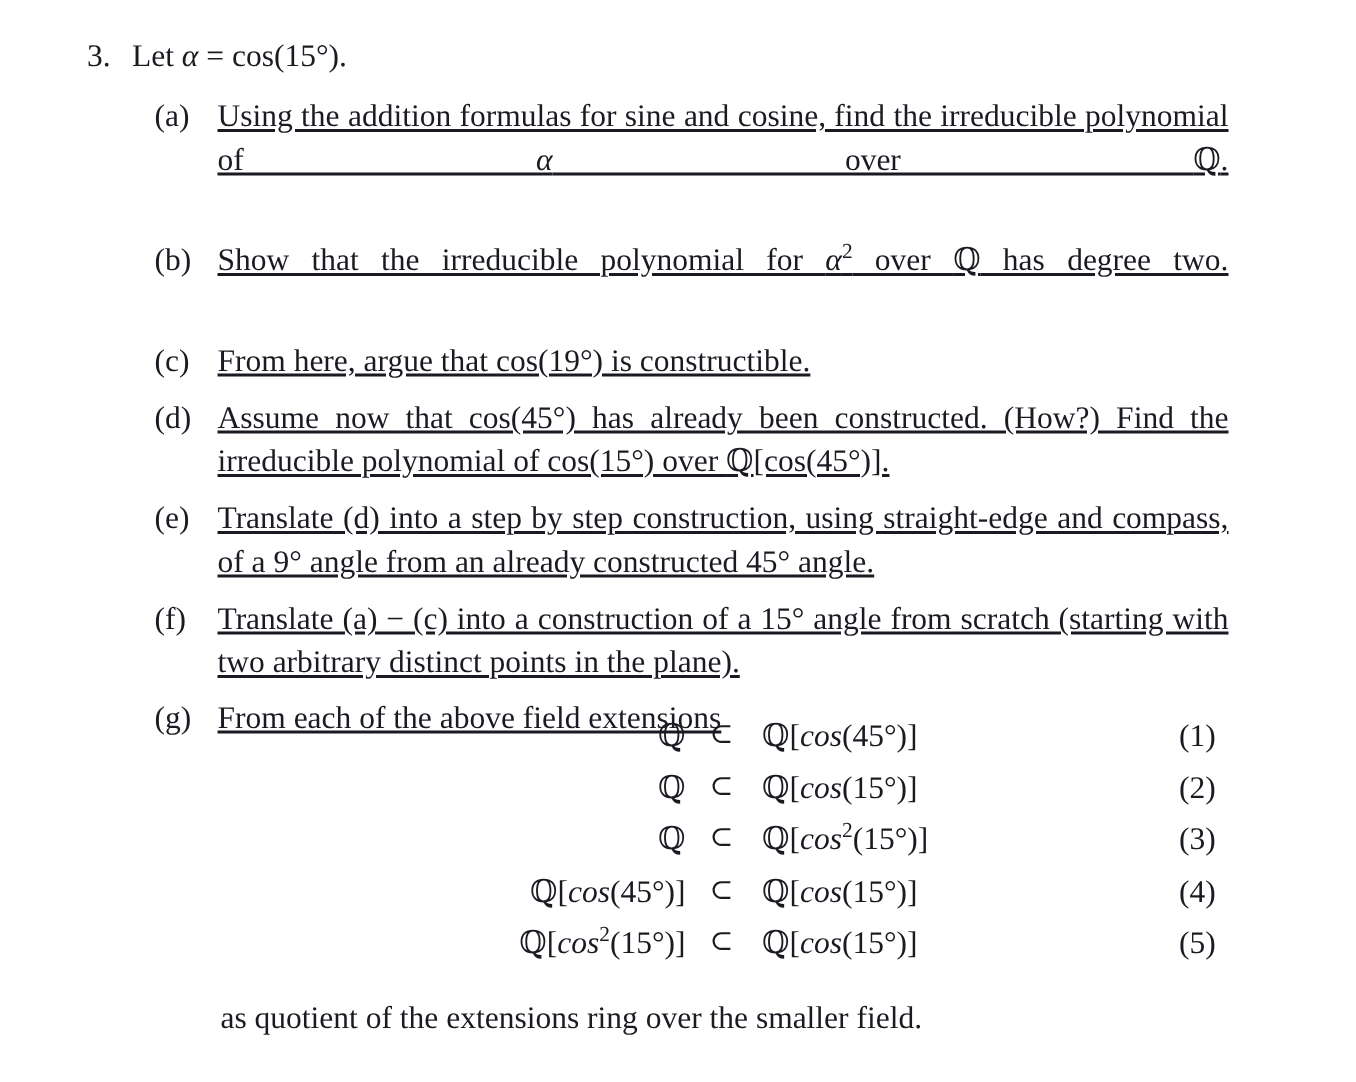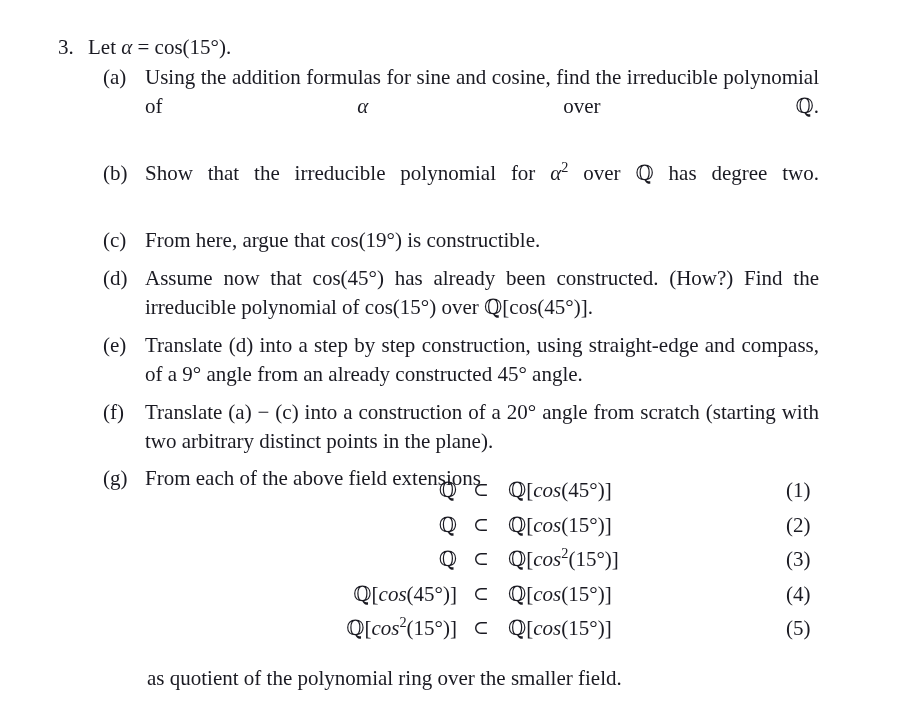--- a/index.html
+++ b/index.html
@@ -26,21 +26,20 @@
 
   
   .problem {
     position: absolute;
     left: 58px;
     top: 22px;
     width: 780px;
     font-size: 21px;
     line-height: 30px;
     white-space: nowrap;
-    margin-top: 10px;
   }
   .problem .num {
     display: inline-block;
     width: 30px;
   }
 
   
   .items {
     position: absolute;
     left: 103px;
@@ -57,21 +56,21 @@
     text-justify: inter-word;
   }
   .item:last-child { margin-bottom: 0; }
   .item .label {
     position: absolute;
     left: 0;
     top: 0;
     width: 34px;
     text-align: left;
   }
-  .item .body { display: block; }
+  .item .body { display: block; text-decoration: underline; }
   .item.justify .body { text-align: justify; }
   .item.justify .body::after {
     content: "";
     display: inline-block;
     width: 100%;
   }
 
   
   .item.a { margin-bottom: 10px; }
   .item.b { margin-bottom: 10px; }
@@ -175,21 +174,21 @@
       <span class="body">Assume now that cos(45°) has already been constructed. (How?) Find the irreducible polynomial of cos(15°) over <span class="bb">ℚ</span>[cos(45°)].</span>
     </div>
 
     <div class="item e">
       <span class="label">(e)</span>
       <span class="body">Translate (d) into a step by step construction, using straight-edge and compass, of a 9° angle from an already constructed 45° angle.</span>
     </div>
 
     <div class="item f">
       <span class="label">(f)</span>
-      <span class="body">Translate (a) − (c) into a construction of a 20° angle from scratch (starting with two arbitrary distinct points in the plane).</span>
+      <span class="body">Translate (a) − (c) into a construction of a 15° angle from scratch (starting with two arbitrary distinct points in the plane).</span>
     </div>
 
     <div class="item g">
       <span class="label">(g)</span>
       <span class="body">From each of the above field extensions</span>
     </div>
 
   </div>
 
   <div class="eqblock">
@@ -224,15 +223,15 @@
 
     <div class="eqrow">
       <span class="lhs"><span class="bb">ℚ</span>[<span class="mi">cos</span><sup class="exp">2</sup>(15°)]</span>
       <span class="rel">⊂</span>
       <span class="rhs"><span class="bb">ℚ</span>[<span class="mi">cos</span>(15°)]</span>
       <span class="tag">(5)</span>
     </div>
 
   </div>
 
-  <div class="closing">as quotient of the polynomial ring over the smaller field.</div>
+  <div class="closing">as quotient of the extensions ring over the smaller field.</div>
 
 </div>
 
 </body></html>

